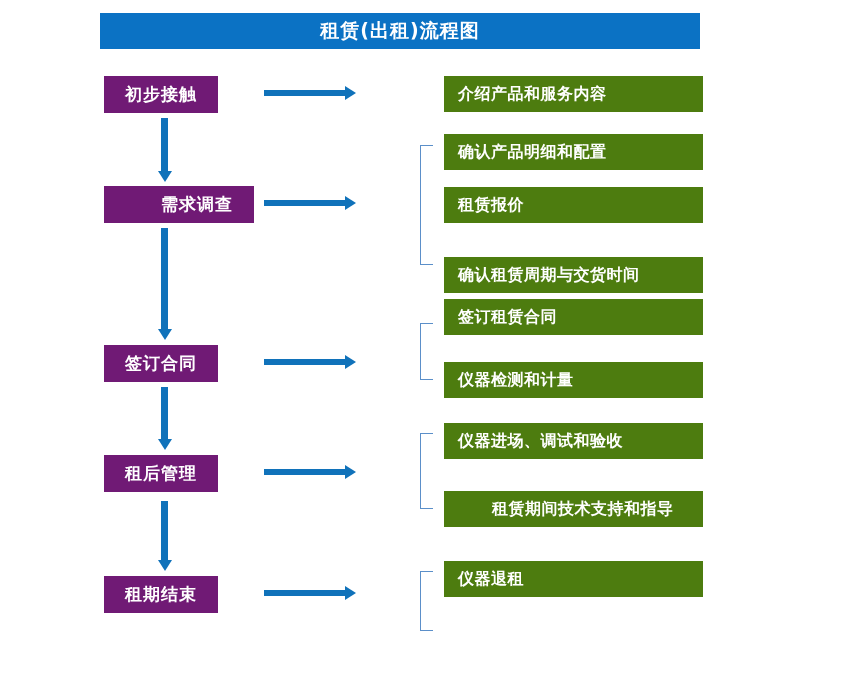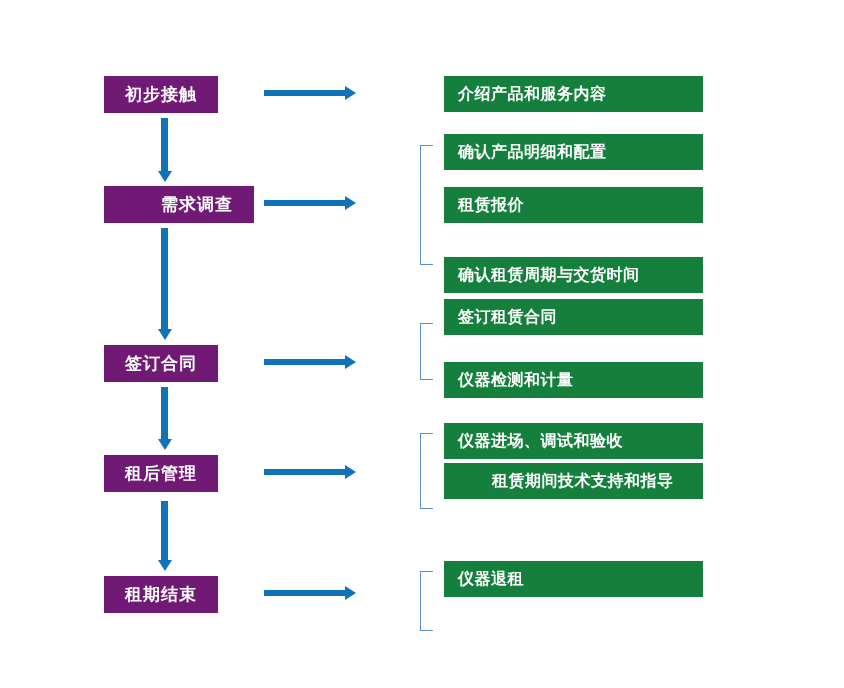--- a/index.html
+++ b/index.html
@@ -50,21 +50,21 @@
     justify-content: center;
     letter-spacing: 1px;
   }
 
   
   .detail-box {
     position: absolute;
     left: 444px;
     width: 259px;
     height: 36px;
-    background: #15803d;
+    background: #4d7c0f;
     color: #ffffff;
     font-size: 16px;
     font-weight: bold;
     display: flex;
     align-items: center;
     padding-left: 14px;
     box-sizing: border-box;
     letter-spacing: 0.5px;
   }
 
@@ -122,20 +122,21 @@
     border-top: 1.5px solid #5b8fc9;
     border-bottom: 1.5px solid #5b8fc9;
     box-sizing: border-box;
   }
 </style>
 </head>
 <body>
 
 <div id="canvas">
 
+  <div class="title-bar">租赁(出租)流程图</div>
 
   <div class="stage-box" style="top:76px;">初步接触</div>
   <div class="stage-box" style="top:186px;padding-left:36px;">需求调查</div>
   <div class="stage-box" style="top:345px;">签订合同</div>
   <div class="stage-box" style="top:455px;">租后管理</div>
   <div class="stage-box" style="top:576px;">租期结束</div>
 
   <div class="v-arrow" style="top:118px; height:64px;">
     <div class="shaft" style="height:53px;"></div>
     <div class="head" style="top:53px;"></div>
@@ -179,16 +180,16 @@
   <div class="bracket" style="top:433px; height:76px;"></div>
   <div class="bracket" style="top:571px; height:60px;"></div>
 
   <div class="detail-box" style="top:76px;">介绍产品和服务内容</div>
   <div class="detail-box" style="top:134px;">确认产品明细和配置</div>
   <div class="detail-box" style="top:187px;">租赁报价</div>
   <div class="detail-box" style="top:245px;margin-top:12px;">确认租赁周期与交货时间</div>
   <div class="detail-box" style="top:299px;">签订租赁合同</div>
   <div class="detail-box" style="top:362px;">仪器检测和计量</div>
   <div class="detail-box" style="top:423px;">仪器进场、调试和验收</div>
-  <div class="detail-box" style="top:463px;padding-left:48px;">租赁期间技术支持和指导</div>
+  <div class="detail-box" style="top:491px;padding-left:48px;">租赁期间技术支持和指导</div>
   <div class="detail-box" style="top:561px;">仪器退租</div>
 
 </div>
 
 </body></html>

